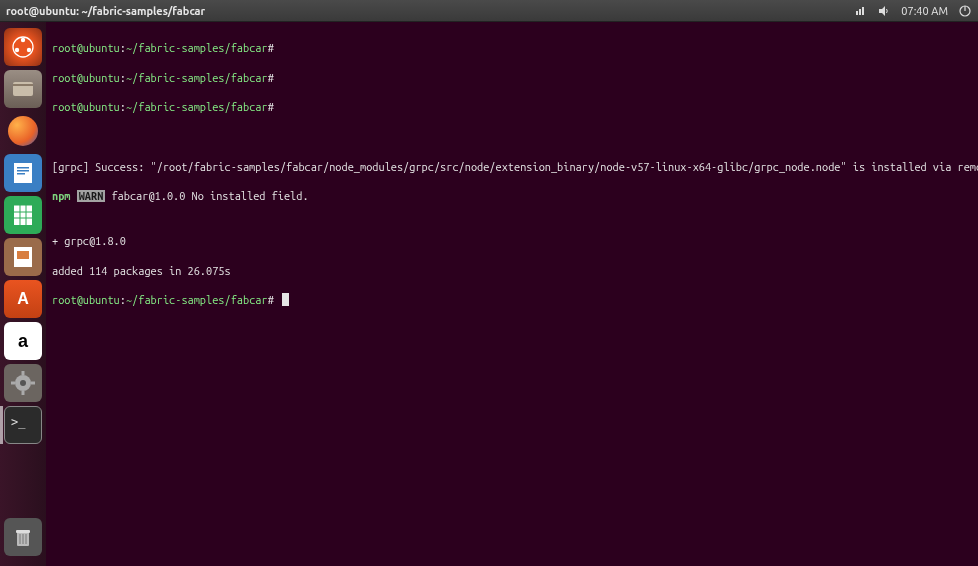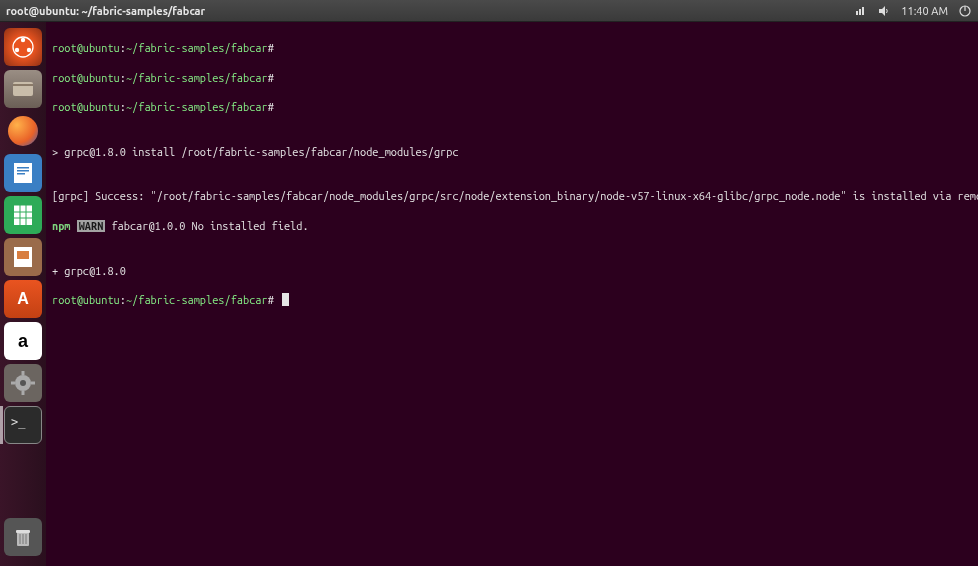--- a/index.html
+++ b/index.html
@@ -116,21 +116,21 @@
     <svg width="14" height="14" viewBox="0 0 14 14">
         <path d="M3 11 L3 7 L5 7 L5 11 Z M6 11 L6 5 L8 5 L8 11 Z M9 11 L9 3 L11 3 L11 11 Z" fill="#ddd"></path>
       </svg>
   </span>
   <span class="indicator">
     <svg width="14" height="14" viewBox="0 0 14 14">
         <path d="M2 5 L5 5 L8 2 L8 12 L5 9 L2 9 Z" fill="#ddd"></path>
         <path d="M9.5 5 Q11 7 9.5 9" stroke="#ddd" stroke-width="1" fill="none"></path>
       </svg>
   </span>
-  <span class="indicator">11:40 AM</span>
+  <span class="indicator">07:40 AM</span>
   <span class="indicator">
     <svg width="14" height="14" viewBox="0 0 14 14">
         <circle cx="7" cy="7" r="5" stroke="#ddd" stroke-width="1.2" fill="none"></circle>
         <rect x="6.4" y="2" width="1.2" height="5" fill="#ddd"></rect>
       </svg>
   </span>
 </div>
 
 <div class="launcher">
   <div class="app" style="background:radial-gradient(circle,#e95420 40%,#8f3115 100%)">
@@ -204,20 +204,20 @@
         <line x1="18" y1="12" x2="18" y2="22" stroke="#777"></line>
       </svg>
   </div>
 </div>
 
 <div class="terminal">
 <div><span class="prompt-user">root@ubuntu</span><span class="prompt-sep">:</span><span class="prompt-path">~/fabric-samples/fabcar</span><span class="prompt-sep">#</span> <span class="cmd"></span></div>
 <div><span class="prompt-user">root@ubuntu</span><span class="prompt-sep">:</span><span class="prompt-path">~/fabric-samples/fabcar</span><span class="prompt-sep">#</span> <span class="cmd"></span></div>
 <div><span class="prompt-user">root@ubuntu</span><span class="prompt-sep">:</span><span class="prompt-path">~/fabric-samples/fabcar</span><span class="prompt-sep">#</span> <span class="cmd"></span></div>
 <div></div>
-<div class="grpc-line">&gt; grpc@1.8.0 install /root/fabric-samples/fabcar/node_modules/grpc</div>
 <div></div>
 <div class="grpc-line">[grpc] Success: "/root/fabric-samples/fabcar/node_modules/grpc/src/node/extension_binary/node-v57-linux-x64-glibc/grpc_node.node" is installed via remote</div>
 <div><span class="npm-green">npm</span> <span class="npm-warn-bg">WARN</span><span> fabcar@1.0.0 No installed field.</span></div>
 <div></div>
 <div>+ grpc@1.8.0</div>
+<div>added 114 packages in 26.075s</div>
 <div><span class="prompt-user">root@ubuntu</span><span class="prompt-sep">:</span><span class="prompt-path">~/fabric-samples/fabcar</span><span class="prompt-sep">#</span> <span class="cmd"></span><span class="cursor"></span></div>
 </div>
 
 </body></html>

